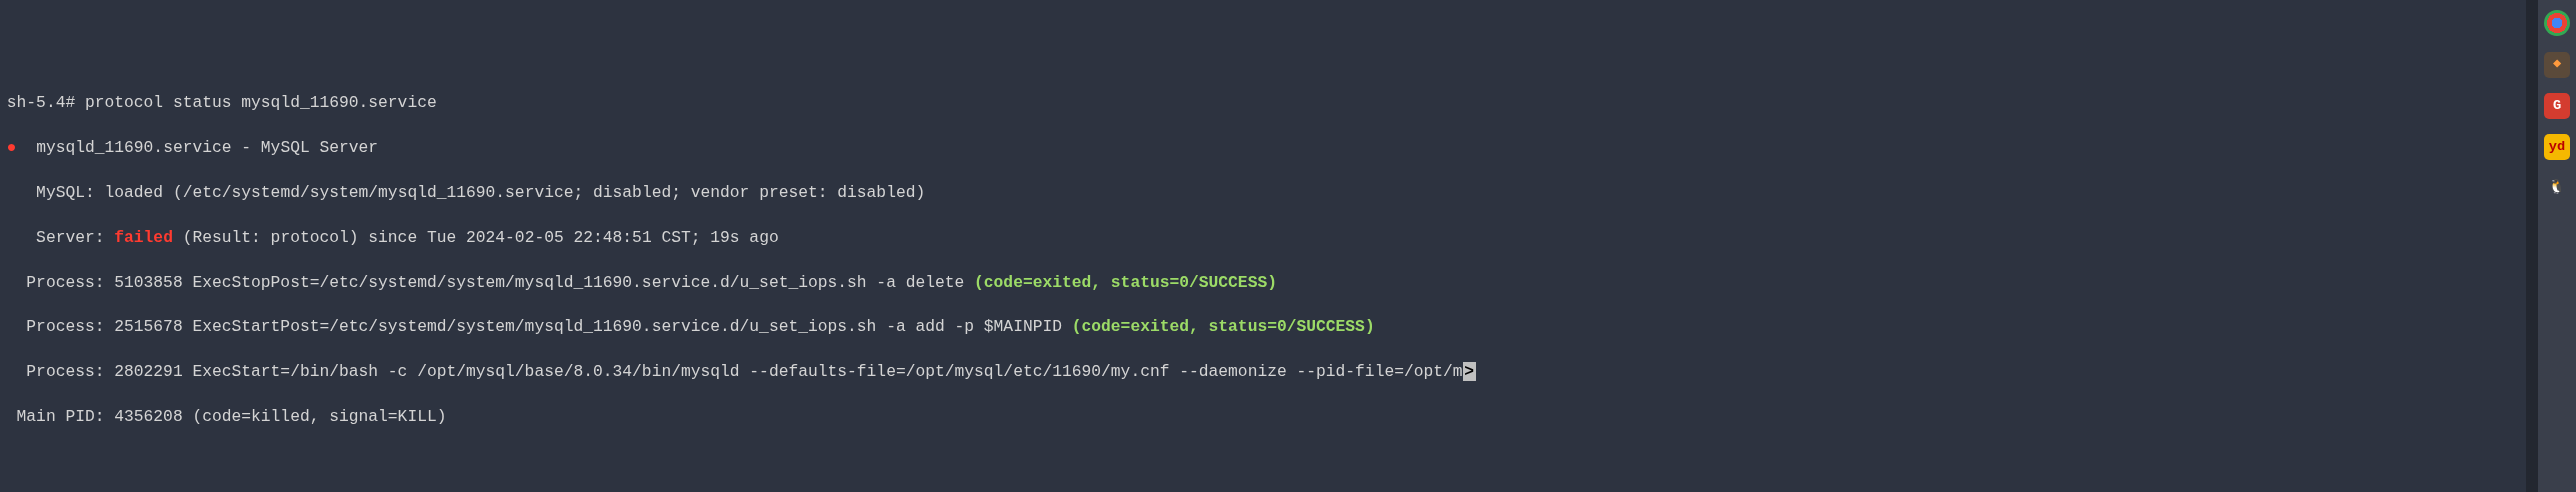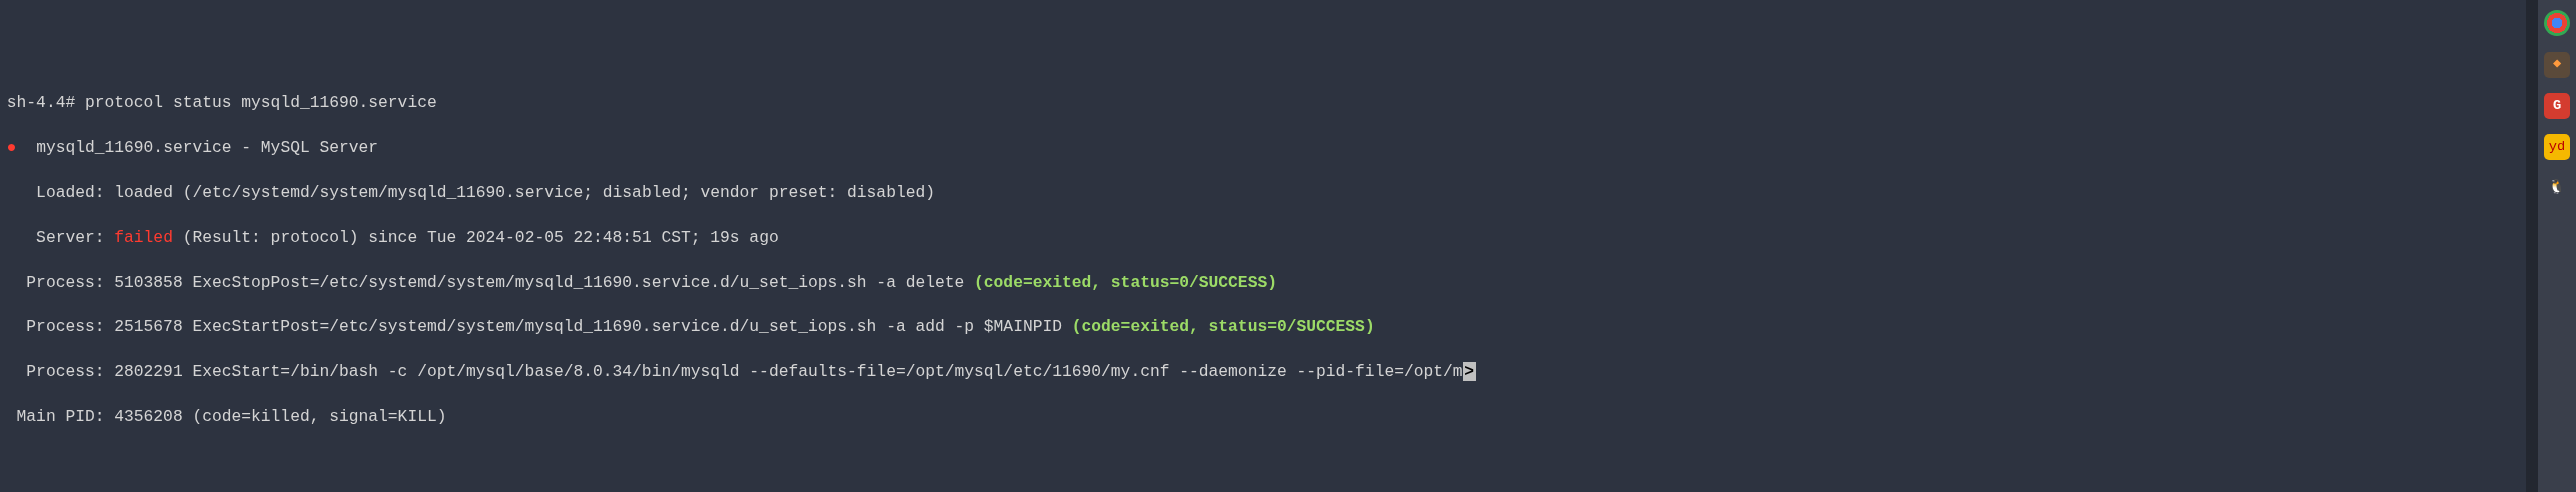--- a/index.html
+++ b/index.html
@@ -9,21 +9,21 @@
       font-family: "Consolas", "Monaco", "Courier New", monospace;
       font-size: 16.3px;
       line-height: 1.38;
       padding: 1.7px 6.8px;
       white-space: pre;
       overflow-x: auto;
       width: 2576px;
       min-height: 493px;
     }
     .line { white-space: pre; }
-    .red { color: #ff3b30; font-weight: normal; }
+    .red { color: #ff3b30; font-weight: bold; }
     .green { color: #9cdb67; font-weight: bold; }
     .dot-red { color: #ff3b30; }
     .truncate-icon {
       background: #c0c0c0;
       color: #000;
       font-weight: bold;
       padding: 0 1.7px;
     }
     .sidebar-icons {
       position: fixed;
@@ -43,39 +43,39 @@
       height: 26px;
       border-radius: 50%;
       display: flex;
       align-items: center;
       justify-content: center;
       font-size: 13.7px;
     }
     .chrome-icon { background: radial-gradient(circle at 50% 50%, #4285f4 30%, #ea4335 30% 55%, #34a853 55% 80%, #fbbc05 80%); }
     .orange-icon { background: #5b4a3a; color: #ff9a3d; border-radius: 5.1px; }
     .red-icon { background: #d43c2f; color: #fff; border-radius: 5.1px; font-weight: bold; }
-    .yellow-icon { background: #f5b800; color: #b00; border-radius: 5.1px; font-weight: normal; }
+    .yellow-icon { background: #f5b800; color: #b00; border-radius: 5.1px; font-weight: bold; }
     .penguin-icon { color: #333; }
     .scrollbar-track {
       position: fixed;
       right: 38px;
       top: 0;
       width: 12px;
       height: 493px;
       background: #232730;
     }
   </style>
 </head>
 <body>
 
 
 
-<div class="line"><span>sh-4.4# </span><span>protocol status mysqld_11690.service</span></div>
+<div class="line"><span>sh-5.4# </span><span>protocol status mysqld_11690.service</span></div>
 <div class="line"><span class="dot-red">●</span>  <span>mysqld_11690.service - MySQL Server</span></div>
-<div class="line"><span>   Loaded: </span><span>loaded (/etc/systemd/system/mysqld_11690.service; disabled; vendor preset: disabled)</span></div>
+<div class="line"><span>   MySQL: </span><span>loaded (/etc/systemd/system/mysqld_11690.service; disabled; vendor preset: disabled)</span></div>
 <div class="line"><span>   Server: </span><span class="red">failed</span><span> (Result: protocol) since Tue 2024-02-05 22:48:51 CST; 19s ago</span></div>
 <div class="line"><span>  Process: 5103858 ExecStopPost=/etc/systemd/system/mysqld_11690.service.d/u_set_iops.sh -a delete </span><span class="green">(code=exited, status=0/SUCCESS)</span></div>
 <div class="line"><span>  Process: 2515678 ExecStartPost=/etc/systemd/system/mysqld_11690.service.d/u_set_iops.sh -a add -p $MAINPID </span><span class="green">(code=exited, status=0/SUCCESS)</span></div>
 <div class="line"><span>  Process: 2802291 ExecStart=/bin/bash -c /opt/mysql/base/8.0.34/bin/mysqld --defaults-file=/opt/mysql/etc/11690/my.cnf --daemonize --pid-file=/opt/m</span><span class="truncate-icon">&gt;</span></div>
 <div class="line"><span> Main PID: 4356208 (code=killed, signal=KILL)</span></div>
 <div class="line"> </div>
 
 
 
 

